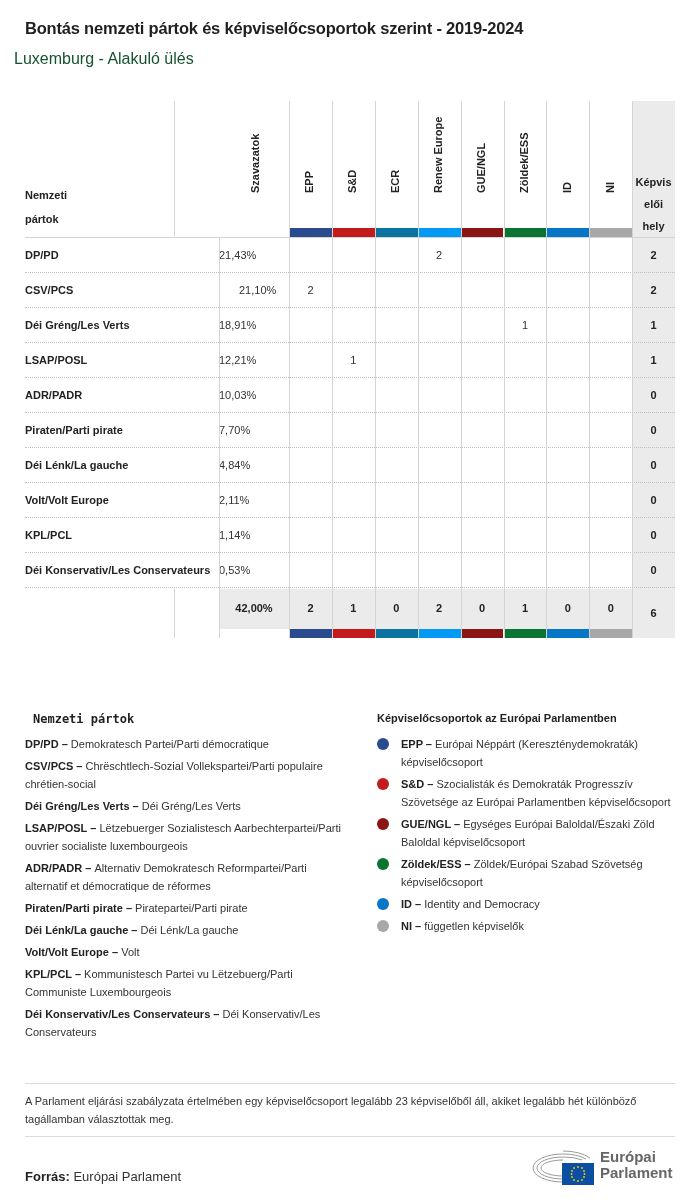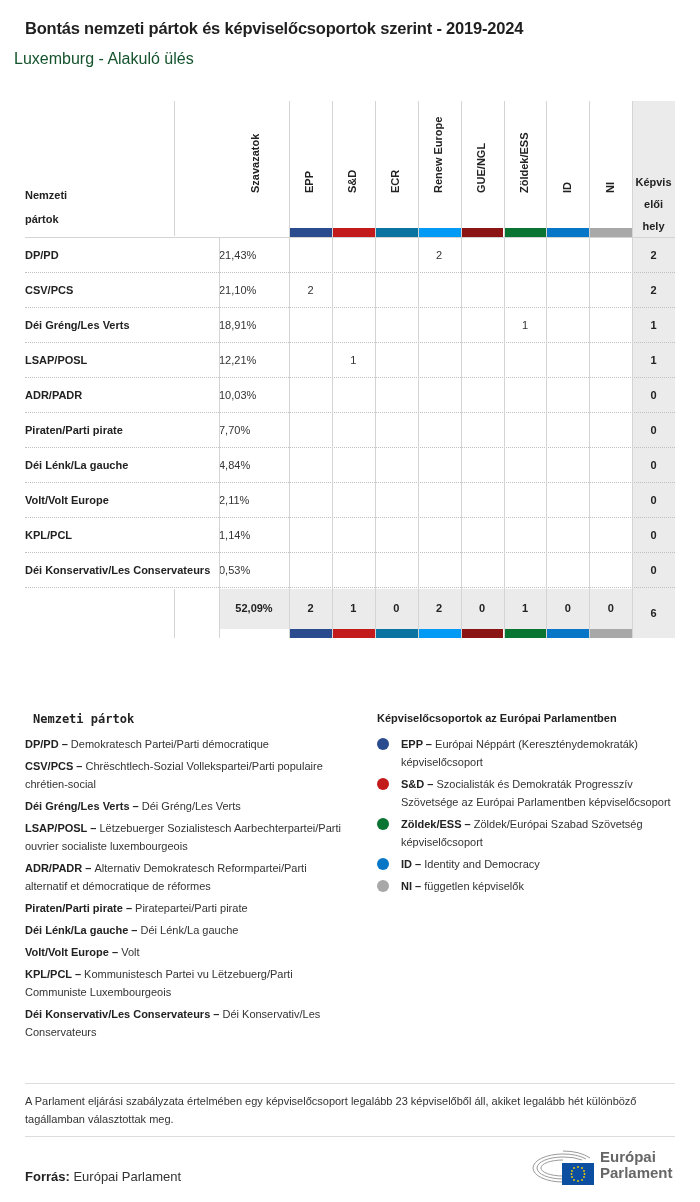--- a/index.html
+++ b/index.html
@@ -101,21 +101,21 @@
         <div class="cell" style="left:349.8px;width:42.9px;"></div>
         <div class="cell" style="left:392.7px;width:42.9px;">2</div>
         <div class="cell" style="left:435.6px;width:42.9px;"></div>
         <div class="cell" style="left:478.5px;width:42.9px;"></div>
         <div class="cell" style="left:521.4px;width:42.9px;"></div>
         <div class="cell" style="left:564.3px;width:42.9px;"></div>
         <div class="seat" style="left:607px;width:43px;">2</div>
       </div>
       <div class="row" style="top: 172px;">
         <div class="party">CSV/PCS</div>
-        <div class="votes" style="left:194px;width:70px;">21,10%</div>
+        <div class="votes" style="left:194px;width:70px;padding-left:20px;">21,10%</div>
         <div class="cell" style="left:264px;width:42.9px;">2</div>
         <div class="cell" style="left:306.9px;width:42.9px;"></div>
         <div class="cell" style="left:349.8px;width:42.9px;"></div>
         <div class="cell" style="left:392.7px;width:42.9px;"></div>
         <div class="cell" style="left:435.6px;width:42.9px;"></div>
         <div class="cell" style="left:478.5px;width:42.9px;"></div>
         <div class="cell" style="left:521.4px;width:42.9px;"></div>
         <div class="cell" style="left:564.3px;width:42.9px;"></div>
         <div class="seat" style="left:607px;width:43px;">2</div>
       </div>
@@ -219,21 +219,21 @@
         <div class="cell" style="left:392.7px;width:42.9px;"></div>
         <div class="cell" style="left:435.6px;width:42.9px;"></div>
         <div class="cell" style="left:478.5px;width:42.9px;"></div>
         <div class="cell" style="left:521.4px;width:42.9px;"></div>
         <div class="cell" style="left:564.3px;width:42.9px;"></div>
         <div class="seat" style="left:607px;width:43px;">0</div>
       </div>
     </div>
   <div id="totals">
       <div class="totalbg" style="left:194px;top:488px;width:413px;height:40px;"></div>
-      <div class="total" style="left:194px;width:70px;top:501px;">52,09%</div>
+      <div class="total" style="left:194px;width:70px;top:501px;">42,00%</div>
       <div class="total" style="left:264px;width:42.9px;top:501px;">2</div>
       <div class="total" style="left:306.9px;width:42.9px;top:501px;">1</div>
       <div class="total" style="left:349.8px;width:42.9px;top:501px;">0</div>
       <div class="total" style="left:392.7px;width:42.9px;top:501px;">2</div>
       <div class="total" style="left:435.6px;width:42.9px;top:501px;">0</div>
       <div class="total" style="left:478.5px;width:42.9px;top:501px;">1</div>
       <div class="total" style="left:521.4px;width:42.9px;top:501px;">0</div>
       <div class="total" style="left:564.3px;width:42.9px;top:501px;">0</div>
       <div class="total" style="left:607px;width:43px;top:506px;">6</div>
     </div>
@@ -264,20 +264,21 @@
     <div class="item"><b>Déi Lénk/La gauche</b><b> – </b><span>Déi Lénk/La gauche</span></div>
     <div class="item"><b>Volt/Volt Europe</b><b> – </b><span>Volt</span></div>
     <div class="item"><b>KPL/PCL</b><b> – </b><span>Kommunistesch Partei vu Lëtzebuerg/Parti Communiste Luxembourgeois</span></div>
     <div class="item"><b>Déi Konservativ/Les Conservateurs</b><b> – </b><span>Déi Konservativ/Les Conservateurs</span></div>
   </div>
 
 <div class="leg-title-right">Képviselőcsoportok az Európai Parlamentben</div>
 <div class="leg-right" id="leg-right">
     <div class="item"><span class="dot" style="background:#2a4b8d"></span><b>EPP</b><b> – </b><span>Európai Néppárt (Kereszténydemokraták) képviselőcsoport</span></div>
     <div class="item"><span class="dot" style="background:#c31b1b"></span><b>S&amp;D</b><b> – </b><span>Szocialisták és Demokraták Progresszív Szövetsége az Európai Parlamentben képviselőcsoport</span></div>
+    <div class="item"><span class="dot" style="background:#8b1515"></span><b>GUE/NGL</b><b> – </b><span>Egységes Európai Baloldal/Északi Zöld Baloldal képviselőcsoport</span></div>
     <div class="item"><span class="dot" style="background:#0a7433"></span><b>Zöldek/ESS</b><b> – </b><span>Zöldek/Európai Szabad Szövetség képviselőcsoport</span></div>
     <div class="item"><span class="dot" style="background:#0876c7"></span><b>ID</b><b> – </b><span>Identity and Democracy</span></div>
     <div class="item"><span class="dot" style="background:#a8a8a8"></span><b>NI</b><b> – </b><span>független képviselők</span></div>
   </div>
 
 <div class="rule" style="top:1083px;"></div>
 <div class="note">A Parlament eljárási szabályzata értelmében egy képviselőcsoport legalább 23 képviselőből áll, akiket legalább hét különböző tagállamban választottak meg.</div>
 <div class="rule" style="top:1136px;"></div>
 
 <div class="source">

